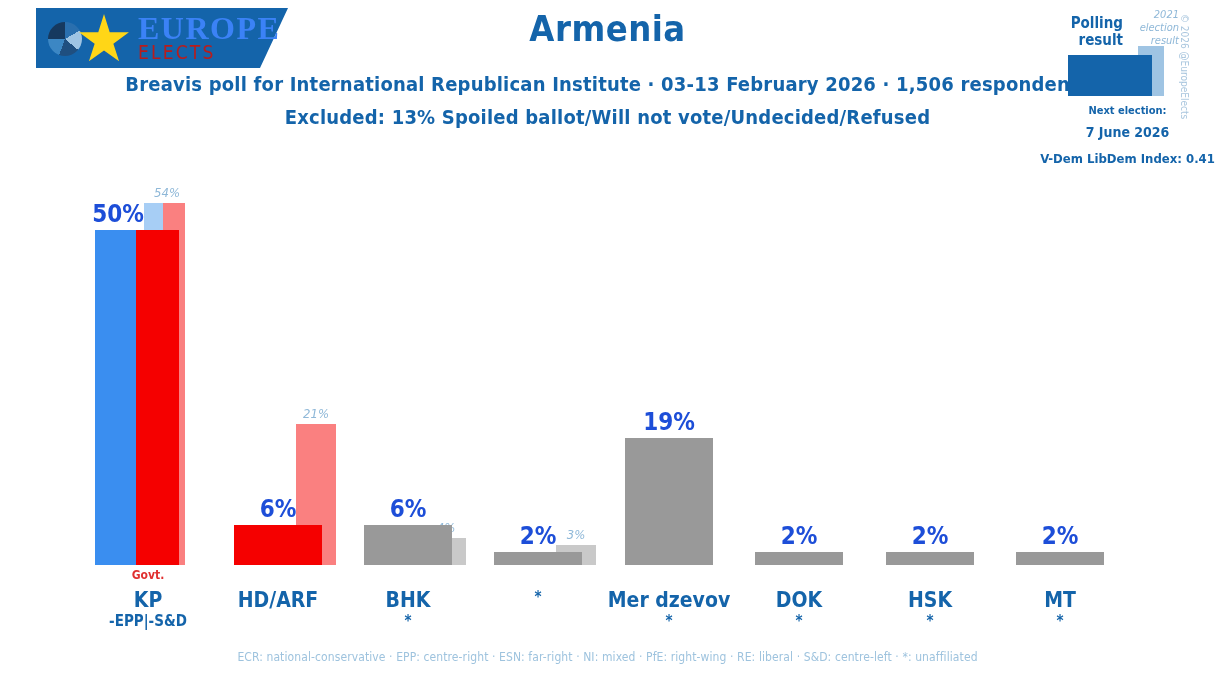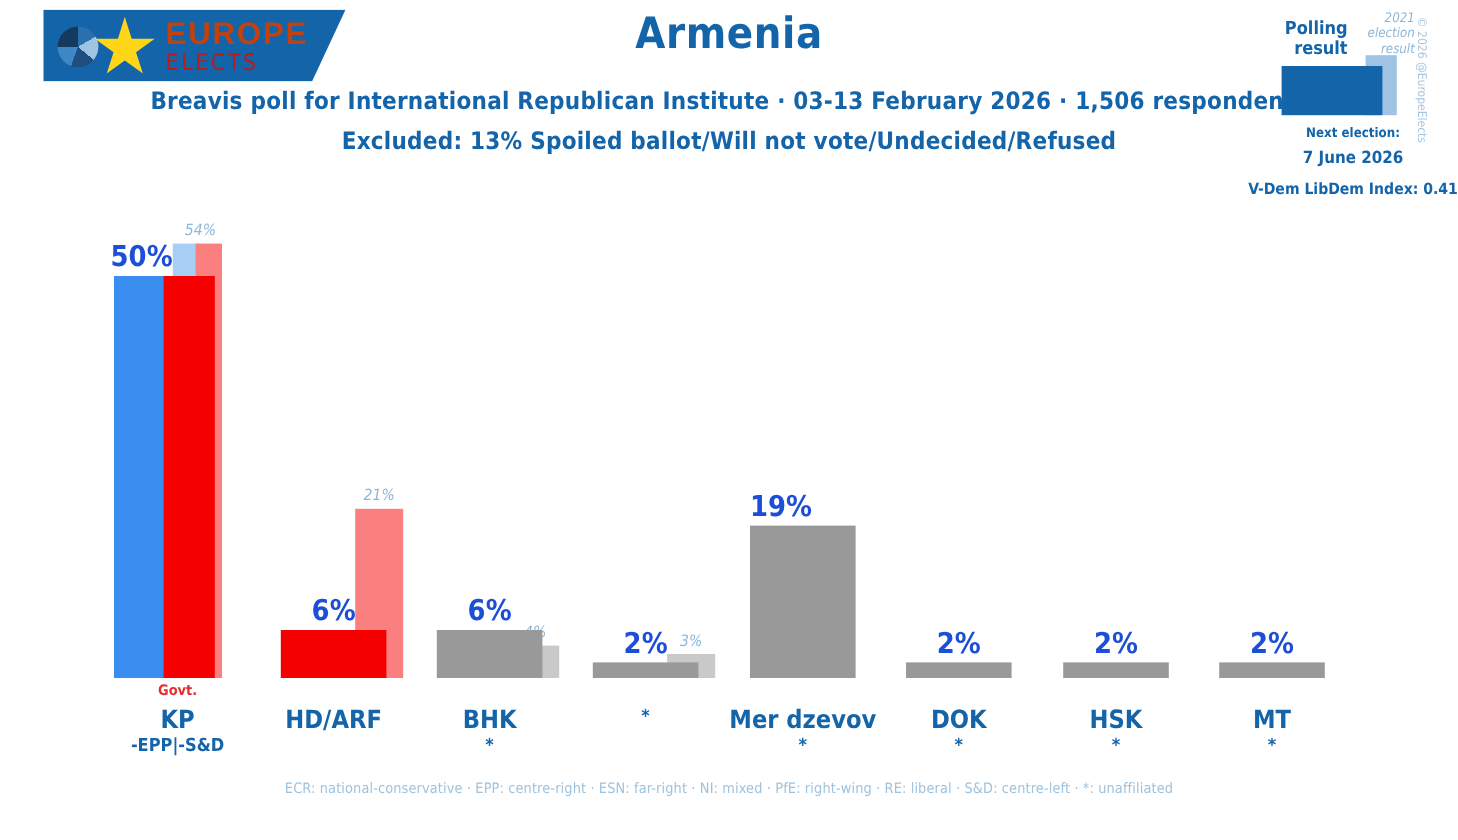--- a/index.html
+++ b/index.html
@@ -27,22 +27,22 @@
   }
   #logo-star{
     position:absolute;left:42px;top:6px;width:52px;height:52px;
     background:#ffd617;
     clip-path:polygon(50% 0%,61% 35%,98% 35%,68% 57%,79% 91%,50% 70%,21% 91%,32% 57%,2% 35%,39% 35%);
   }
   #logo-text-wrap{
     position:absolute;left:102px;top:7px;width:150px;
   }
   .logo-l1{
-    color:#c2410c;font-size:26px;font-weight:bold;letter-spacing:1.5px;
-    line-height:26px;font-family:Liberation Sans, sans-serif;
+    color:#3b82f6;font-size:32px;font-weight:bold;letter-spacing:1.5px;
+    line-height:26px;font-family:Liberation Serif, serif;
   }
   .logo-l2{
     color:#b91c1c;font-size:19px;letter-spacing:2.2px;line-height:22px;
     text-align:left;padding-right:6px;
   }
   
   #title{
     position:absolute;left:0;top:8px;width:1215px;text-align:center;
     color:#1464aa;font-size:36px;font-weight:bold;letter-spacing:.5px;
   }
@@ -177,21 +177,21 @@
       <div class="bar-label" style="left: 36px; bottom: 42.2222px; width: 88px; text-align: center;">6%</div>
     </div>
     <div class="group" style="left: 458px; width: 160px;">
       <div class="bar" style="left: 98px; width: 40px; height: 20.1111px; background: rgb(201, 201, 201);"></div>
       <div class="prev-label" style="left: 94px; bottom: 23.1111px; width: 48px; text-align: center;">3%</div>
       <div class="bar" style="left: 36px; width: 88px; height: 13.4074px; background: rgb(153, 153, 153);"></div>
       <div class="bar-label" style="left: 36px; bottom: 15.4074px; width: 88px; text-align: center;">2%</div>
     </div>
     <div class="group" style="left: 589px; width: 160px;">
       <div class="bar" style="left: 36px; width: 88px; height: 127.37px; background: rgb(153, 153, 153);"></div>
-      <div class="bar-label" style="left: 36px; bottom: 129.37px; width: 88px; text-align: left;">19%</div>
+      <div class="bar-label" style="left: 36px; bottom: 129.37px; width: 88px; text-align: center;">19%</div>
     </div>
     <div class="group" style="left: 719px; width: 160px;">
       <div class="bar" style="left: 36px; width: 88px; height: 13.4074px; background: rgb(153, 153, 153);"></div>
       <div class="bar-label" style="left: 36px; bottom: 15.4074px; width: 88px; text-align: center;">2%</div>
     </div>
     <div class="group" style="left: 850px; width: 160px;">
       <div class="bar" style="left: 36px; width: 88px; height: 13.4074px; background: rgb(153, 153, 153);"></div>
       <div class="bar-label" style="left: 36px; bottom: 15.4074px; width: 88px; text-align: center;">2%</div>
     </div>
     <div class="group" style="left: 980px; width: 160px;">

